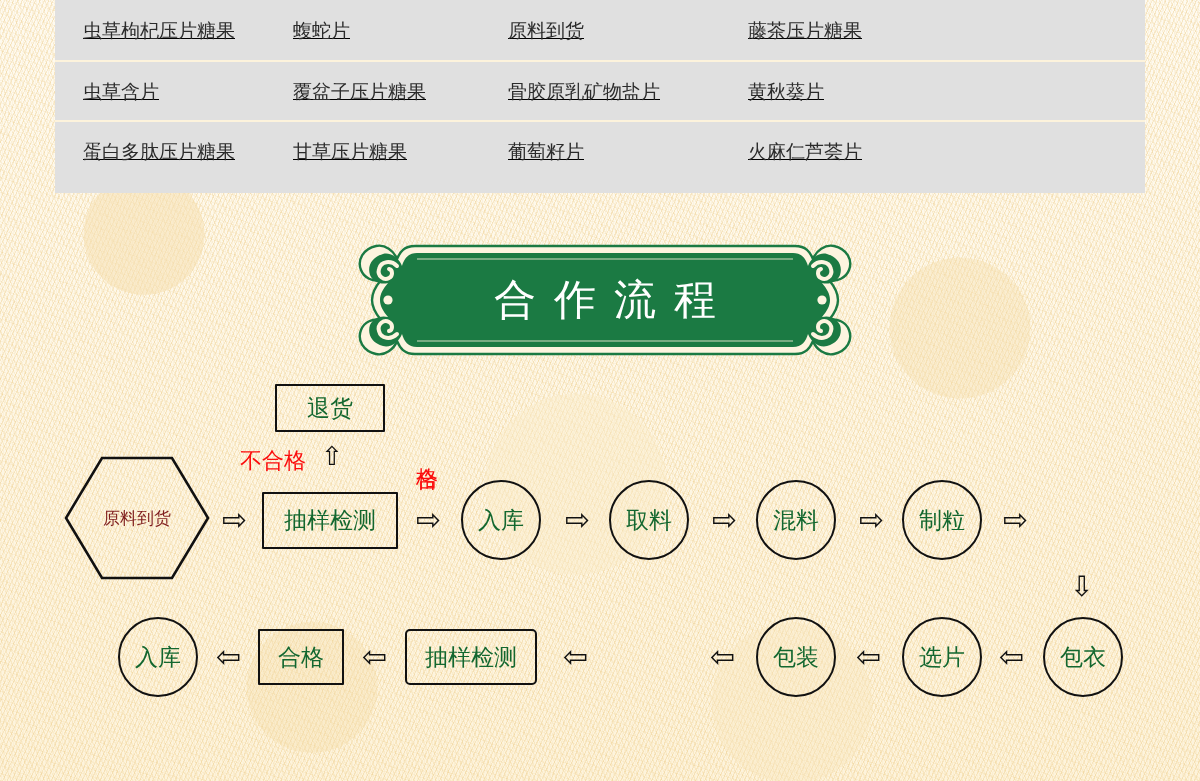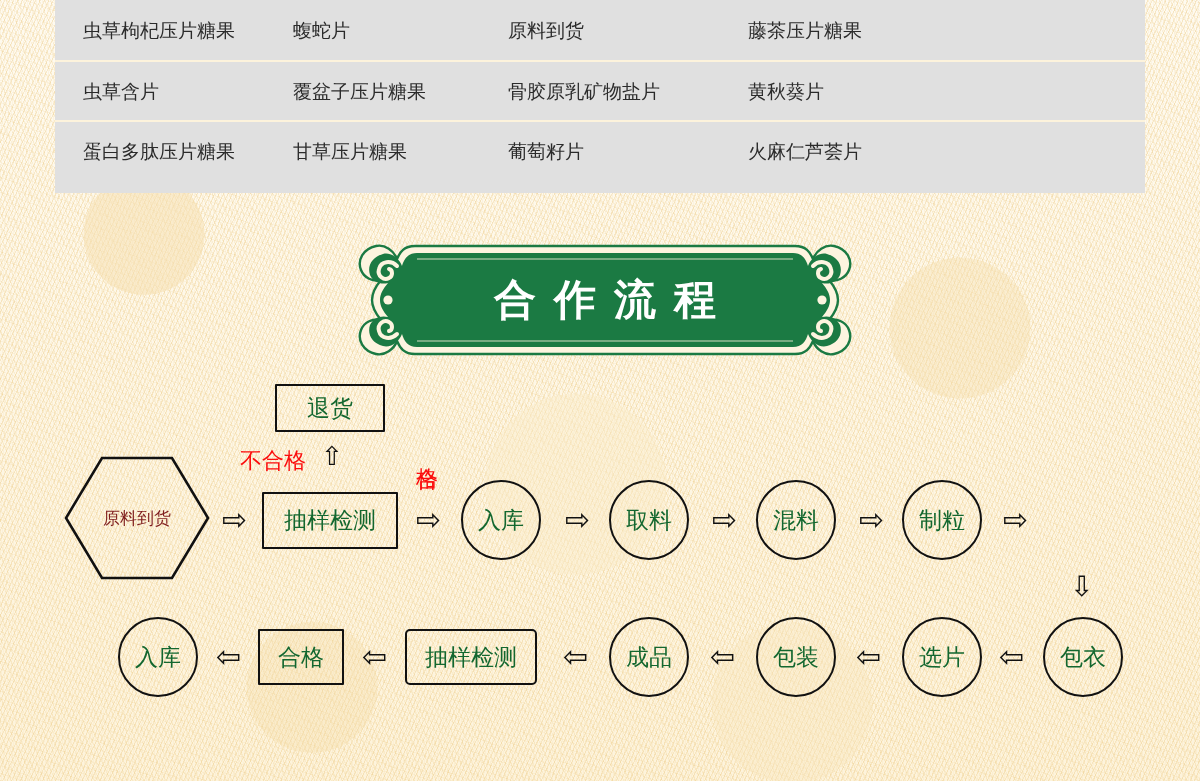--- a/index.html
+++ b/index.html
@@ -32,39 +32,40 @@
   #stage{position:absolute;inset:0;z-index:2;}
 
   
   .ptable{
     position:absolute;left:55px;top:0;width:1090px;height:193px;
     background:#e0e0e0;
   }
   .prow{
     position:relative;height:60px;display:flex;align-items:center;
     box-sizing:border-box;
+    text-decoration:underline;
   }
   .prow + .prow{border-top:2px solid #fdf3dc;}
   .pcell{
     font-size:19px;color:#2b2b2b;line-height:1;
     box-sizing:border-box;padding-left:0;
   }
   .pcell.c0{width:210px;margin-left:28px;}
   .pcell.c1{width:215px;}
   .pcell.c2{width:240px;}
   .pcell.c3{width:240px;}
   .ptable-tail{height:12px;}
 
   
   .banner-wrap{position:absolute;left:355px;top:240px;width:500px;height:120px;}
   .banner-wrap svg{display:block;}
   .banner-title{
     position:absolute;left:0;top:0;width:500px;height:120px;
     display:flex;align-items:center;justify-content:center;
-    color:#ffffff;font-size:42px;font-weight:bold;letter-spacing:18px;
+    color:#ffffff;font-size:42px;font-weight:normal;letter-spacing:18px;
     text-indent:18px;font-family:"DejaVu Sans","Liberation Sans",sans-serif;
   }
 
   
   .node{
     position:absolute;box-sizing:border-box;
     display:flex;align-items:center;justify-content:center;
     color:#13672f;font-size:23px;line-height:1;white-space:nowrap;
   }
   .node.circle{
@@ -249,23 +250,20 @@
   </div>
 
   <div class="arrow" style="left:856px;top:642px;">⇦</div>
 
   <div class="node circle" style="left:756px;top:617px;">
     <span>包装</span>
   </div>
 
   <div class="arrow" style="left:710px;top:642px;">⇦</div>
 
-  <div class="node circle" style="left:609px;top:617px;">
-    <span>成品</span>
-  </div>
 
   <div class="arrow" style="left:563px;top:642px;">⇦</div>
 
   <div class="node rrect sharp" style="left:405px;top:629px;width:132px;height:56px;">
     <span>抽样检测</span>
   </div>
 
   <div class="arrow" style="left:362px;top:642px;">⇦</div>
 
   <div class="node rrect" style="left:258px;top:629px;width:86px;height:56px;">

